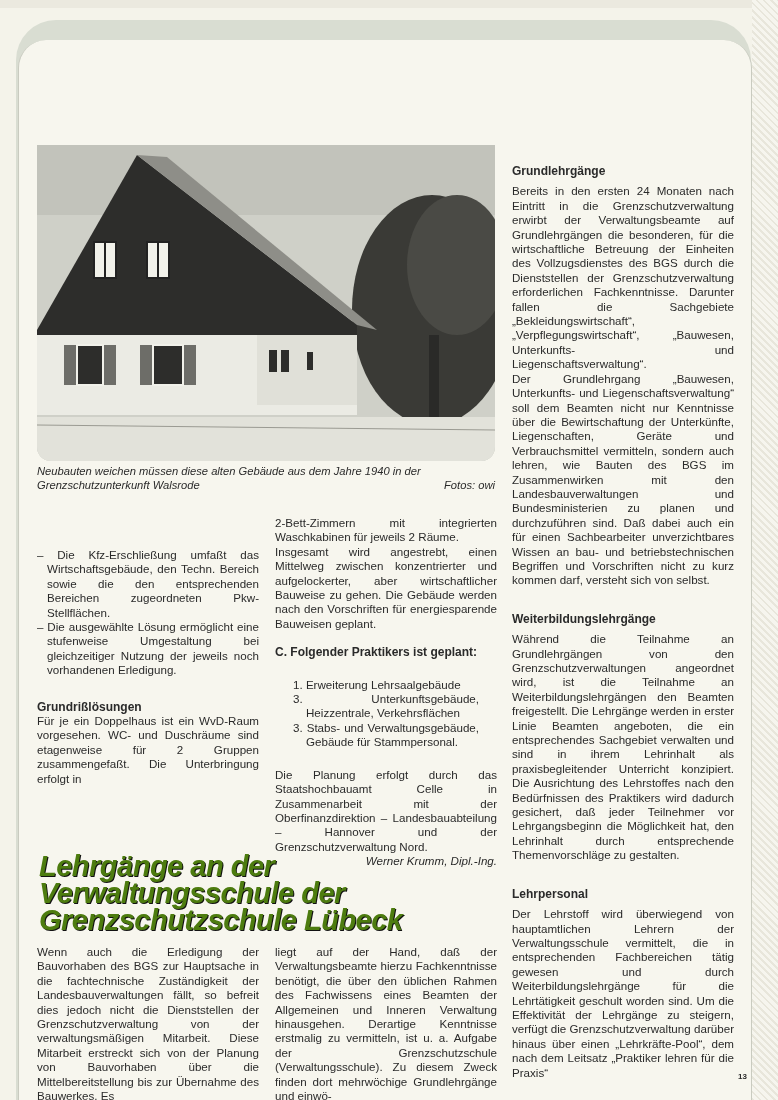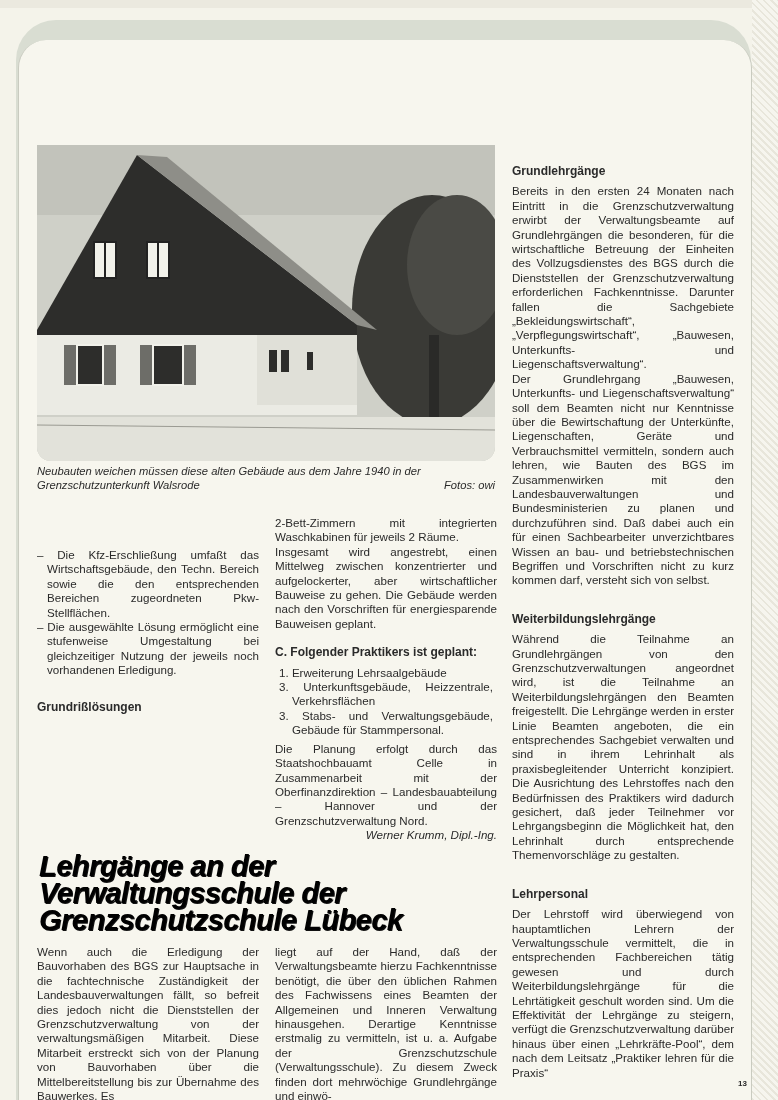--- a/index.html
+++ b/index.html
@@ -34,29 +34,29 @@
     border-radius:0 0 14px 14px; overflow:hidden; background:#d8d8d0;
   }
   .caption {
     position:absolute; left:37px; top:464px; width:458px;
     font-size:11.2px; line-height:14px; font-style:italic;
   }
   .caption .credit { float:right;text-align:right; }
   .title {
     position:absolute; left:39px; top:853px; width:460px;
     font-size:29px; line-height:27px; font-weight:bold; font-style:italic;
-    color:#000000; letter-spacing:-0.5px;
+    color:#4d7c0f; letter-spacing:-0.5px;
     text-shadow:1px 1px 0 #111;
   }
   ul.dash { list-style:none; margin:0; padding:0; }
   ul.dash li { padding-left:10px; text-indent:-10px; }
-  ol.nums { margin:4px; padding:0 0 0 0; list-style:none; }
+  ol.nums { margin:18px; padding:0 0 0 0; list-style:none; }
   ol.nums li { padding-left:13px; text-indent:-13px; }
   .sign { text-align:right;font-style:italic; }
-  .pagenum { position:absolute; left:738px; top:1072px; font-size:8px; font-weight:bold;margin-top:7px; }
+  .pagenum { position:absolute; left:738px; top:1072px; font-size:8px; font-weight:bold; }
 </style>
 </head>
 <body>
 
 <div class="top-strip"></div>
 <div class="edge-right"></div>
 <div class="frame"></div>
 <div class="frame-inner"></div>
 
 <div class="photo">
@@ -99,20 +99,21 @@
   <span class="credit">Fotos: owi</span>
 </div>
 
 <div class="col" style="left:37px; top:516px; width:222px;margin-top:32px;">
   <ul class="dash">
     <li>– Die Kfz-Erschließung umfaßt das Wirtschaftsgebäude, den Techn. Bereich sowie die den entsprechenden Bereichen zugeordneten Pkw-Stellflächen.</li>
     <li>– Die ausgewählte Lösung ermöglicht eine stufenweise Umgestaltung bei gleichzeitiger Nutzung der jeweils noch vorhandenen Erledigung.</li>
   </ul>
   <div class="gap"></div>
   <h3 style="margin-bottom:0">Grundrißlösungen</h3>
+  <p>Für je ein Doppelhaus ist ein WvD-Raum vorgesehen. WC- und Duschräume sind etagenweise für 2 Gruppen zusammengefaßt. Die Unterbringung erfolgt in</p>
 </div>
 
 <div class="col" style="left:275px; top:516px; width:222px;">
   <p>2-Bett-Zimmern mit integrierten Waschkabinen für jeweils 2 Räume.</p>
   <p>Insgesamt wird angestrebt, einen Mittelweg zwischen konzentrierter und aufgelockerter, aber wirtschaftlicher Bauweise zu gehen. Die Gebäude werden nach den Vorschriften für energiesparende Bauweisen geplant.</p>
   <div class="gap" style="height:14px"></div>
   <h3>C. Folgender Praktikers ist geplant:</h3>
   <ol class="nums">
     <li>1. Erweiterung Lehrsaalgebäude</li>
     <li>3. Unterkunftsgebäude, Heizzentrale, Verkehrsflächen</li>

